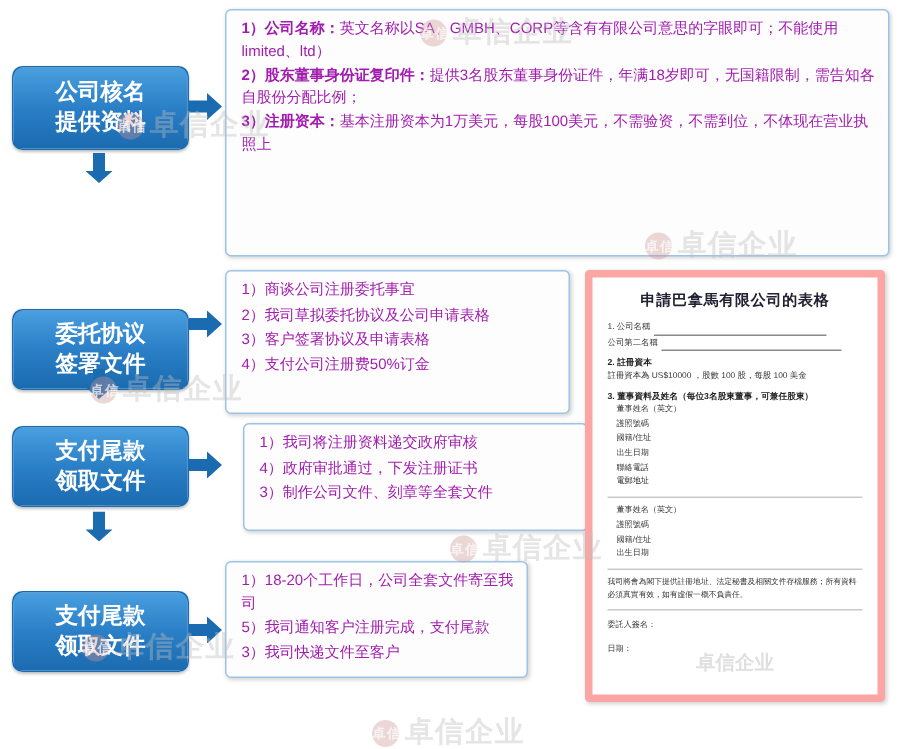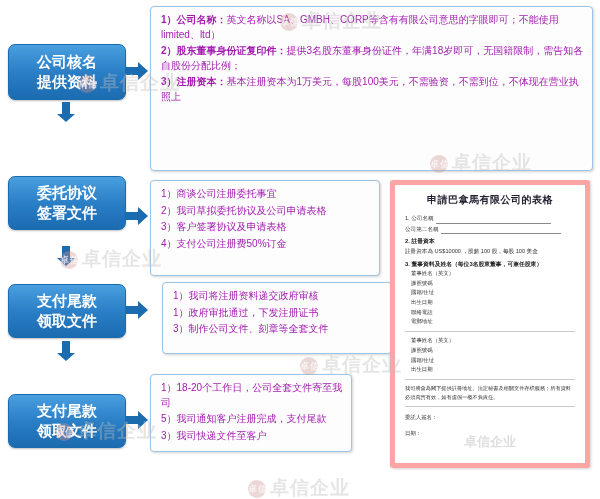--- a/index.html
+++ b/index.html
@@ -192,21 +192,21 @@
   <div class="content-box" style="top:6px; left:150px; width:443px; height:165px;">
     <p><b>1）公司名称：</b><span>英文名称以SA、GMBH、CORP等含有有限公司意思的字眼即可；不能使用limited、ltd）</span></p>
     <p><b>2）股东董事身份证复印件：</b><span>提供3名股东董事身份证件，年满18岁即可，无国籍限制，需告知各自股份分配比例；</span></p>
     <p><b>3）注册资本：</b><span>基本注册资本为1万美元，每股100美元，不需验资，不需到位，不体现在营业执照上</span></p>
   </div>
 
   <svg class="arrow-down" style="top:102px;" viewBox="0 0 18 20">
     <polygon points="5,0 13,0 13,12 18,12 9,20 0,12 5,12" fill="#1b6bb0"></polygon>
   </svg>
 
-  <div class="step-btn" style="top:176px; height:52px;">
+  <div class="step-btn" style="top:206px; height:52px;">
     <span>委托协议</span>
     <span>签署文件</span>
   </div>
   <svg class="arrow-right" style="top:207px; left:126px;" viewBox="0 0 22 18">
     <polygon points="0,5 12,5 12,0 22,9 12,18 12,13 0,13" fill="#1b6bb0"></polygon>
   </svg>
   <div class="content-box" style="top:180px; left:150px; width:230px; height:96px;">
     <p>1）商谈公司注册委托事宜</p>
     <p>2）我司草拟委托协议及公司申请表格</p>
     <p>3）客户签署协议及申请表格</p>
@@ -219,21 +219,21 @@
 
   <div class="step-btn" style="top:284px; height:52px;">
     <span>支付尾款</span>
     <span>领取文件</span>
   </div>
   <svg class="arrow-right" style="top:301px; left:126px;" viewBox="0 0 22 18">
     <polygon points="0,5 12,5 12,0 22,9 12,18 12,13 0,13" fill="#1b6bb0"></polygon>
   </svg>
   <div class="content-box" style="top:282px; left:150px; width:230px; height:72px;margin-left:12px;">
     <p>1）我司将注册资料递交政府审核</p>
-    <p>1）政府审批通过，下发注册证书</p>
+    <p>4）政府审批通过，下发注册证书</p>
     <p>3）制作公司文件、刻章等全套文件</p>
   </div>
 
   <svg class="arrow-down" style="top:341px;" viewBox="0 0 18 20">
     <polygon points="5,0 13,0 13,12 18,12 9,20 0,12 5,12" fill="#1b6bb0"></polygon>
   </svg>
 
   <div class="step-btn" style="top:394px; height:52px;">
     <span>支付尾款</span>
     <span>领取文件</span>

